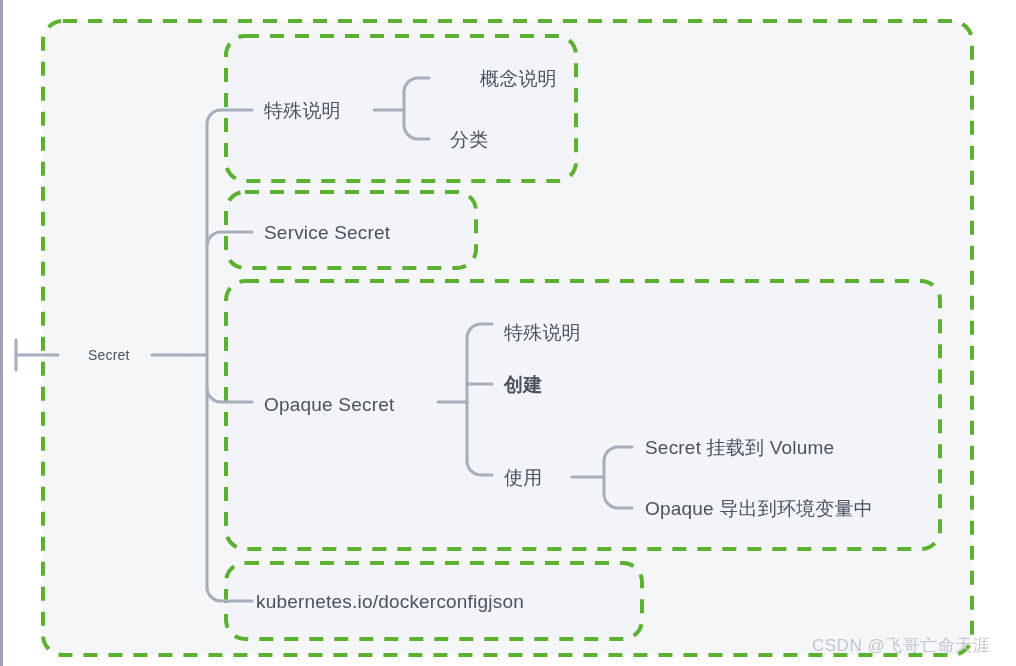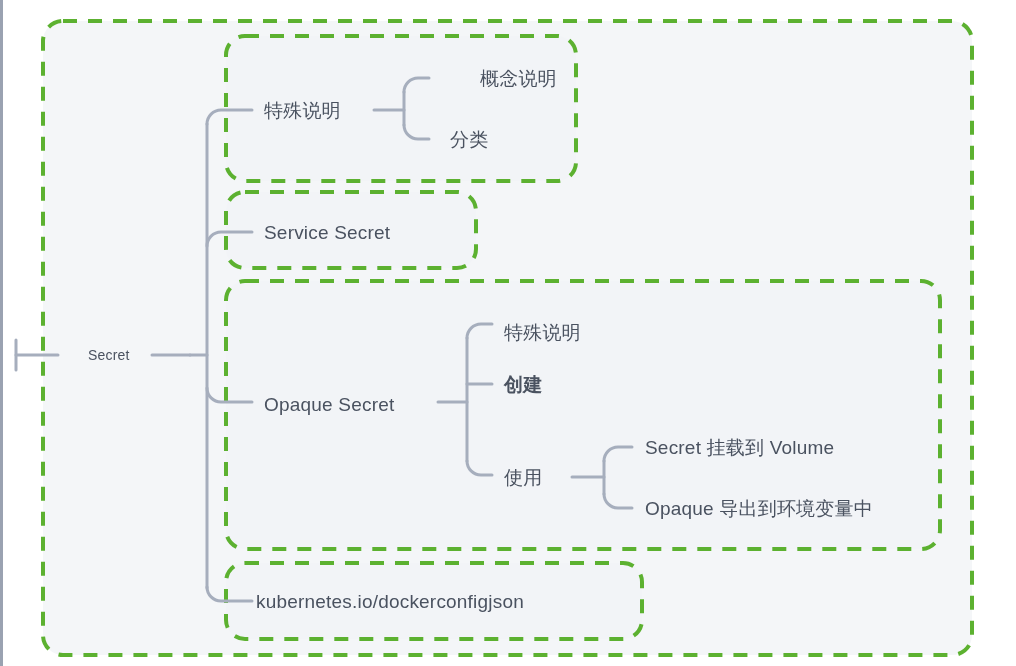--- a/index.html
+++ b/index.html
@@ -125,14 +125,15 @@
   <div class="node-label" style="left:504px; top:384px;font-weight:bold;">创建</div>
 
   <div class="node-label" style="left:504px; top:477px;">使用</div>
 
   <div class="node-label" style="left:645px; top:447px;">Secret 挂载到 Volume</div>
 
   <div class="node-label" style="left:645px; top:508px;">Opaque 导出到环境变量中</div>
 
   <div class="node-label" style="left:256px; top:601px;">kubernetes.io/dockerconfigjson</div>
 
+  <div class="watermark" style="left:812px; top:634px;">CSDN @飞哥亡命天涯</div>
 
 </div>
 
 </body></html>

